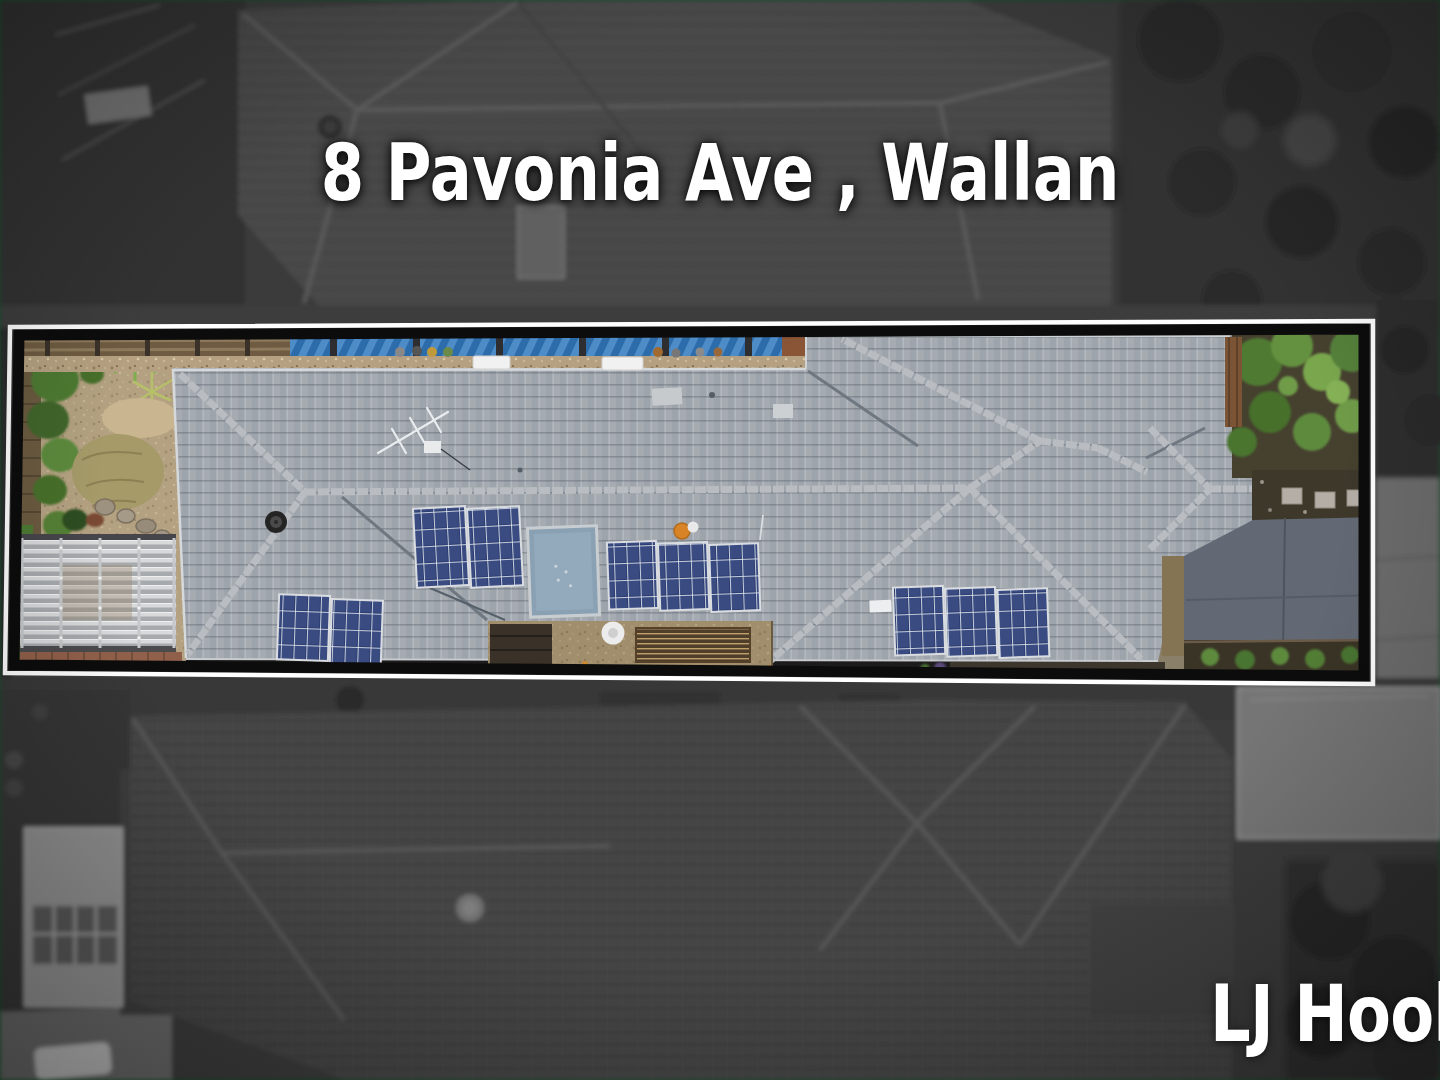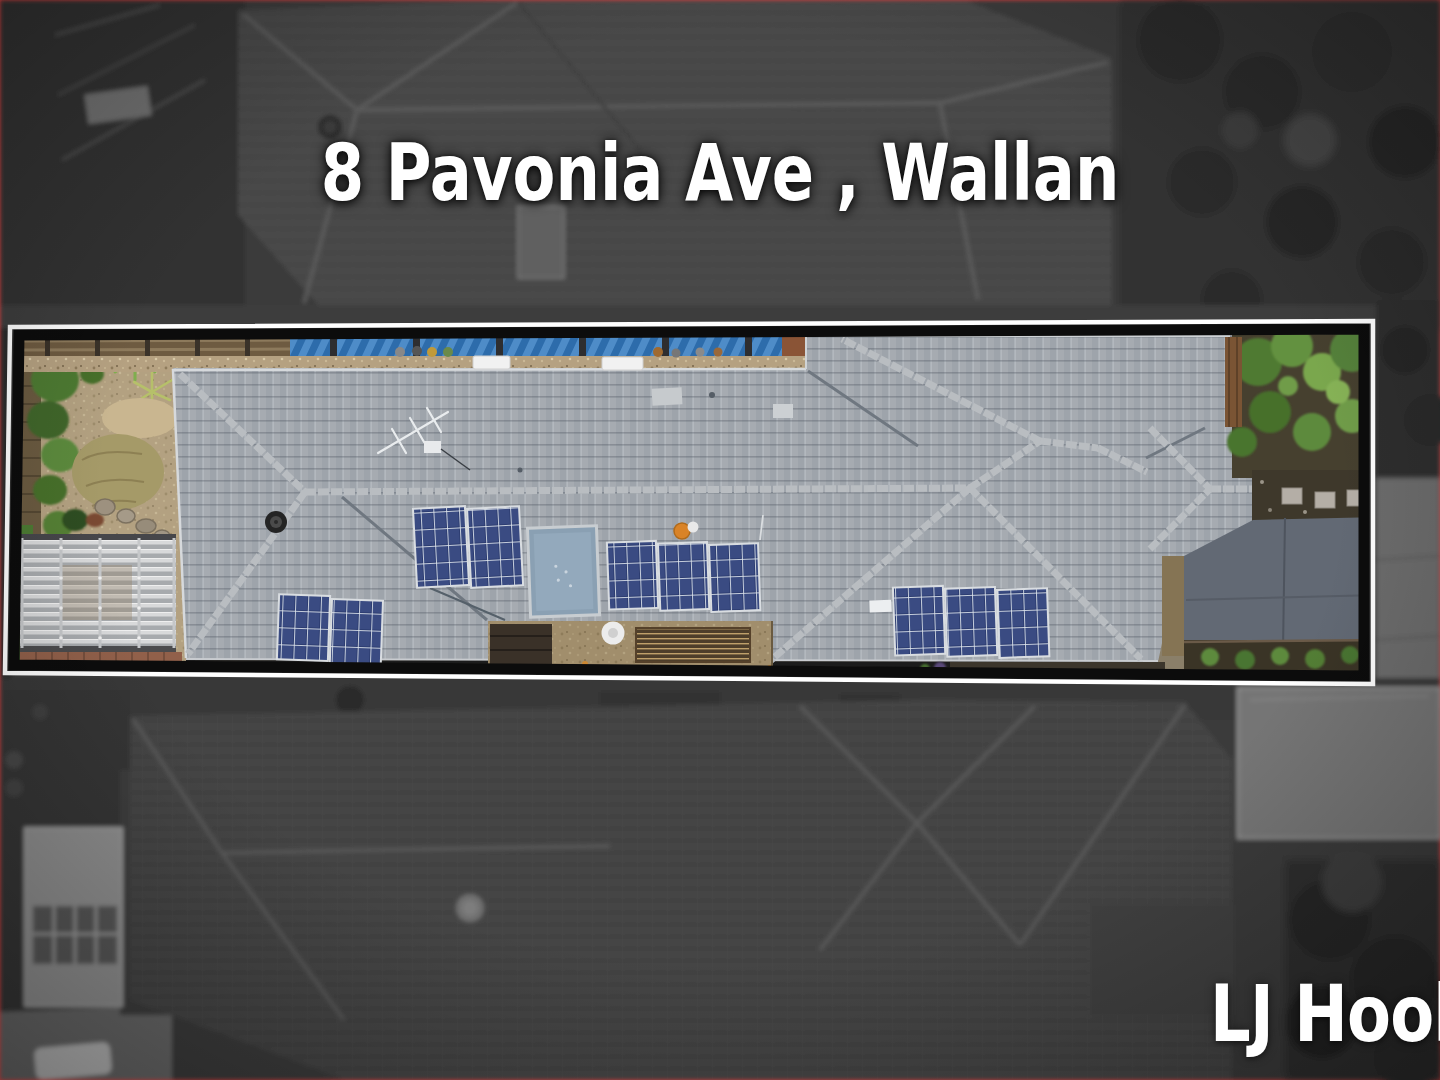--- a/index.html
+++ b/index.html
@@ -1,16 +1,16 @@
 <!DOCTYPE html>
 <html><head>
 <meta charset="utf-8">
 <style>
   html,body{margin:0;padding:0;background:#1e1e1e;}
-  .stage{position:relative;width:1440px;height:1080px;overflow:hidden;background:#ef4444;
+  .stage{position:relative;width:1440px;height:1080px;overflow:hidden;background:#14532d;
          font-family:"DejaVu Sans","Liberation Sans",sans-serif;}
   .stage svg{position:absolute;left:0;top:0;}
   .title{position:absolute;left:0;right:0;top:128px;text-align:center;color:#fff;
          font-weight:bold;font-size:78px;letter-spacing:0px;transform:scaleX(.8);
          text-shadow:0 0 16px rgba(0,0,0,.8),0 3px 10px rgba(0,0,0,.55),0 0 4px rgba(0,0,0,.5);
          white-space:nowrap;}
   .watermark{position:absolute;left:1210px;top:969px;color:#fff;font-weight:bold;font-size:78px;
          letter-spacing:-1px;transform:scaleX(.82);transform-origin:left top;white-space:nowrap;
          text-shadow:0 0 12px rgba(0,0,0,.45),0 2px 6px rgba(0,0,0,.35);}
 </style>

